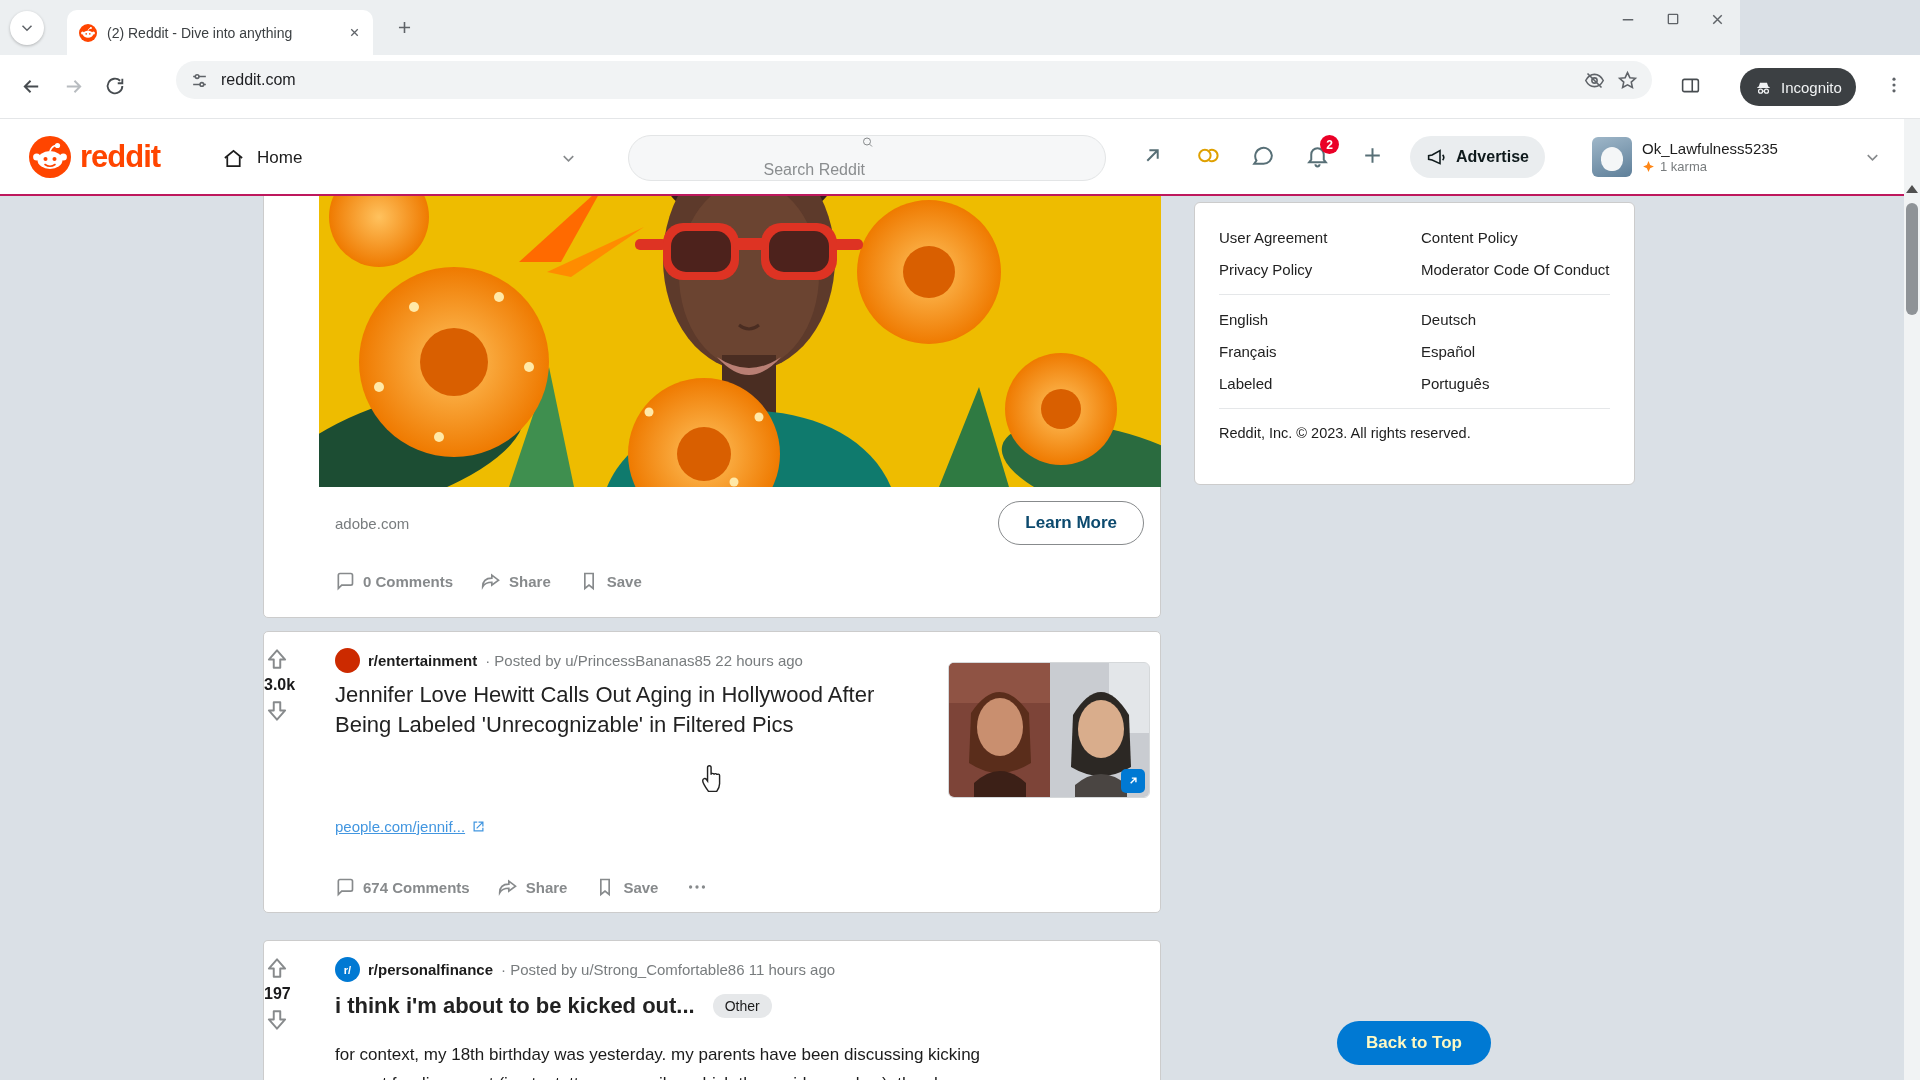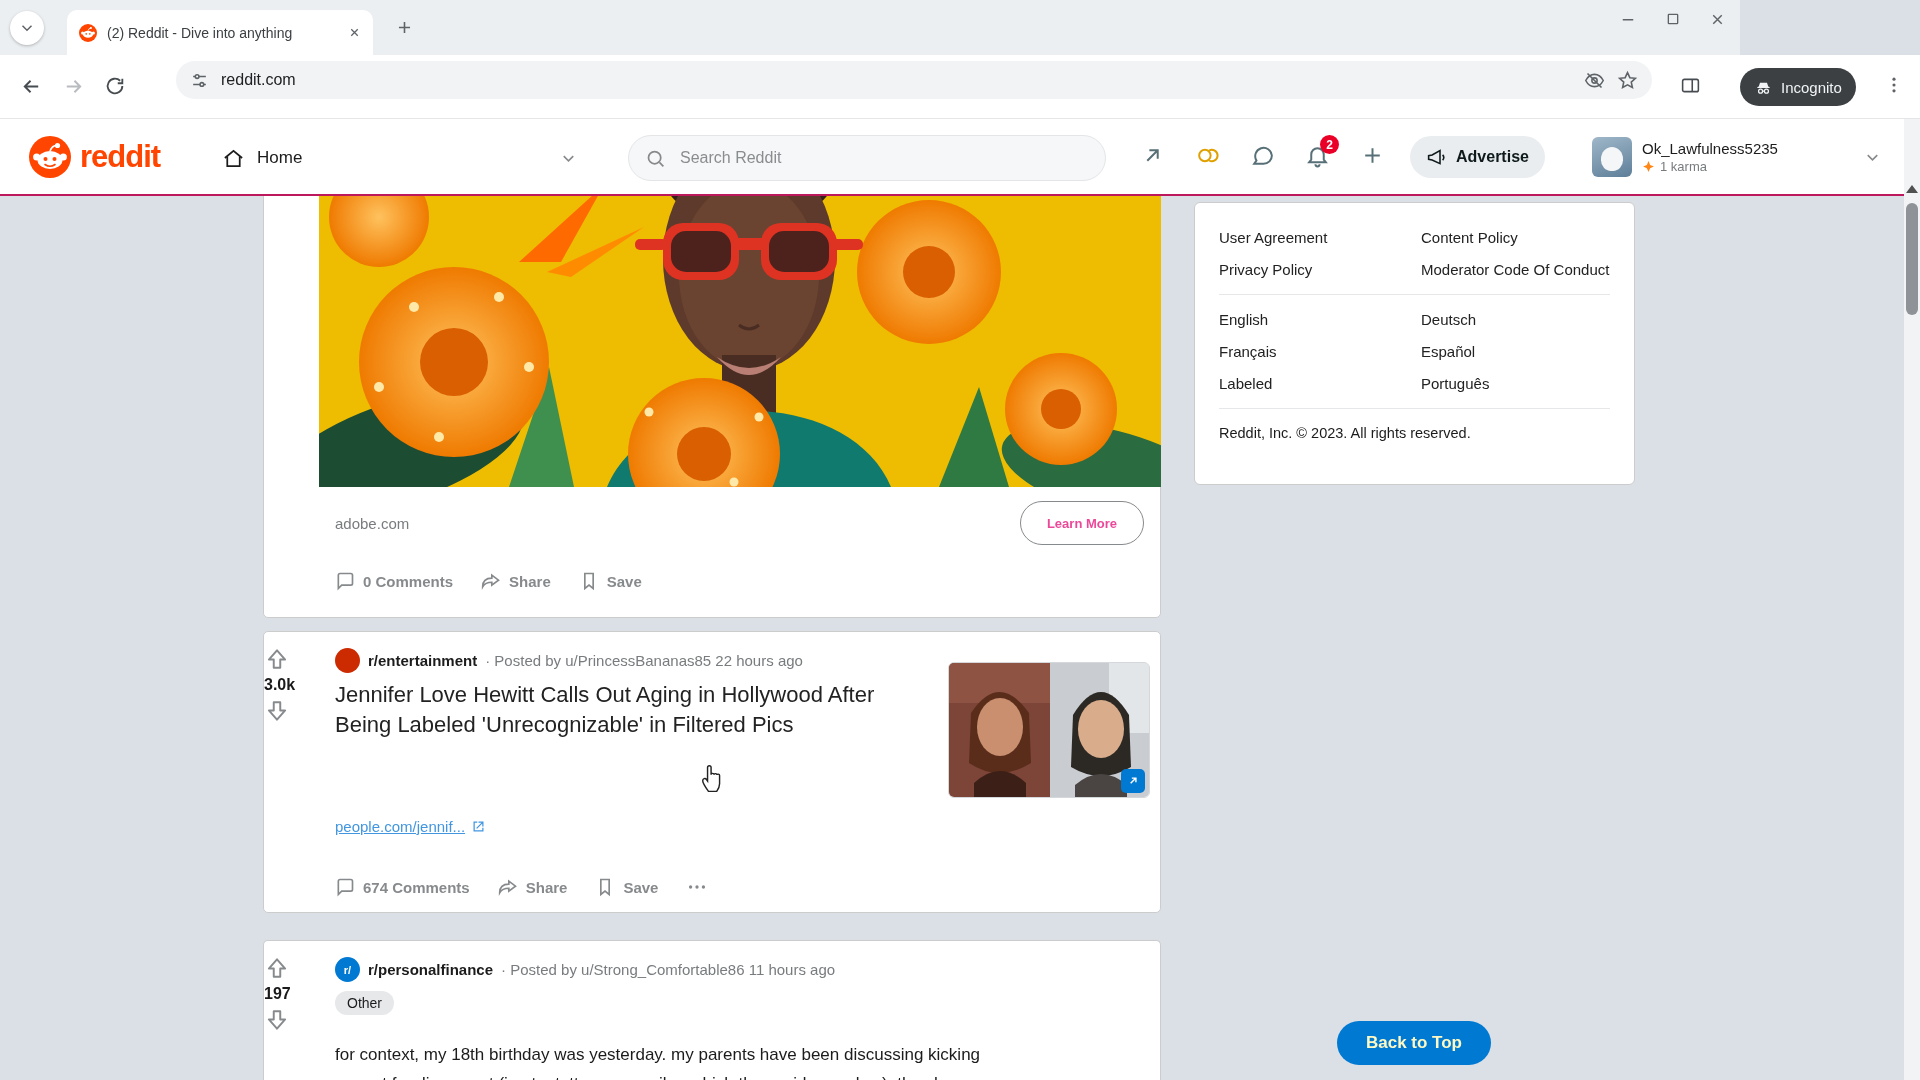--- a/index.html
+++ b/index.html
@@ -29,21 +29,21 @@
   .menu-dots{position:absolute;left:1884px;top:20px;color:#5f6368;}
 
   
   .rheader{position:absolute;left:0;top:119px;width:1920px;height:77px;background:#fff;border-bottom:2px solid #be185d;}
   .logo{position:absolute;left:28px;top:16px;display:flex;align-items:center;gap:8px;}
   .logo-word{font-size:31px;font-weight:bold;color:#ff4500;letter-spacing:-1px;}
   .home-select{position:absolute;left:222px;top:18px;width:356px;height:42px;display:flex;align-items:center;gap:12px;
       color:#1c1c1c;font-size:17px;border-radius:4px;}
   .home-select .chev{margin-left:auto;color:#878a8c;}
   .searchbar{position:absolute;left:628px;top:16px;width:478px;height:46px;border-radius:23px;background:#f6f7f8;
-      border:1px solid #e3e5e6;display:flex;align-items:center;padding:0 16px;gap:12px;}
+      border:1px solid #e3e5e6;display:flex;align-items:center;padding:0 16px;gap:12px;flex-direction:column;}
   .searchbar input{border:none;outline:none;background:transparent;font-size:16px;color:#1c1c1c;flex:1;
       font-family:"Liberation Sans",sans-serif;}
   .searchbar input::placeholder{color:#8a8d8f;}
   .hicons{position:absolute;left:1140px;top:24px;display:flex;gap:30px;color:#576f76;align-items:center;}
   .hicon{position:relative;display:flex;}
   .badge{position:absolute;top:-8px;right:-9px;min-width:19px;height:19px;border-radius:10px;background:#ea0027;
       color:#fff;font-size:12px;font-weight:bold;display:flex;align-items:center;justify-content:center;padding:0 4px;}
   .advertise{position:absolute;left:1410px;top:17px;height:42px;border-radius:21px;background:#eaedef;
       display:flex;align-items:center;gap:9px;padding:0 16px;font-size:16px;font-weight:bold;color:#0f1a1c;}
   .userchip{position:absolute;left:1592px;top:14px;width:290px;height:48px;display:flex;align-items:center;gap:10px;}
@@ -64,21 +64,21 @@
   .subname{font-weight:bold;color:#1c1c1c;}
   .posted{color:#787c7e;}
   .ptitle{font-size:22px;font-weight:500;color:#222;line-height:1.38;}
   .actions{display:flex;align-items:center;gap:28px;color:#878a8c;font-size:15px;font-weight:bold;}
   .act{display:flex;align-items:center;gap:8px;}
   .adcard{top:-270px;height:692px;}
   .adimg{margin-left:55px;width:843px;height:560px;display:block;}
   .adbar{display:flex;align-items:center;margin:14px 16px 0 71px;justify-content:center;}
   .adsource{font-size:15px;color:#787c7e;}
   .learnmore{margin-left:auto;height:44px;padding:0 26px;border-radius:22px;border:1px solid #878a8c;
-      background:#fff;font-size:13px;font-weight:bold;color:#ec4899;display:flex;align-items:center;}
+      background:#fff;font-size:17px;font-weight:bold;color:#0c4a6e;display:flex;align-items:center;}
   .adcard .actions{margin:26px 0 0 71px;}
   .post1{top:435px;height:282px;}
   .post1 .meta{position:absolute;left:71px;top:16px;}
   .p1-title{position:absolute;left:71px;top:48px;width:600px;}
   .p1-link{position:absolute;left:71px;top:186px;font-size:15px;color:#4296e0;display:flex;align-items:center;gap:6px;}
   .thumb{position:absolute;right:10px;top:30px;width:202px;height:136px;border-radius:6px;overflow:hidden;border:1px solid #d5d8da;}
   .thumb-badge{position:absolute;right:4px;bottom:4px;width:24px;height:24px;border-radius:5px;background:#0079d3;
       display:flex;align-items:center;justify-content:center;color:#fff;}
   .post1 .actions{position:absolute;left:71px;bottom:14px;}
   .post2{top:744px;height:336px;border-bottom:none;}
@@ -469,20 +469,21 @@
         <svg width="26" height="26" viewBox="0 0 24 24" fill="none" stroke="currentColor" stroke-width="1.8" stroke-linejoin="round" transform="rotate(180)">
             <path d="M12 4l7.5 8.5H15V20H9v-7.5H4.5z"></path>
           </svg>
       </div>
       <div class="meta">
         <span class="sub-avatar" style="background:#0079d3">r/</span>
         <span class="subname">r/personalfinance</span>
         <span class="posted">· Posted by u/Strong_Comfortable86 11 hours ago</span>
       </div>
       <div class="p2-titlerow">
+        <span class="ptitle" style="font-weight:600">i think i'm about to be kicked out...</span>
         <span class="flair">Other</span>
       </div>
       <div class="pbody">
         <span>for context, my 18th birthday was yesterday. my parents have been discussing kicking</span><br>
         <span>me out for disrespect (i got a tattoo on my ribs, which they said was okay), they have</span>
       </div>
     </div>
   </div>
 
   <div class="sidecard">

